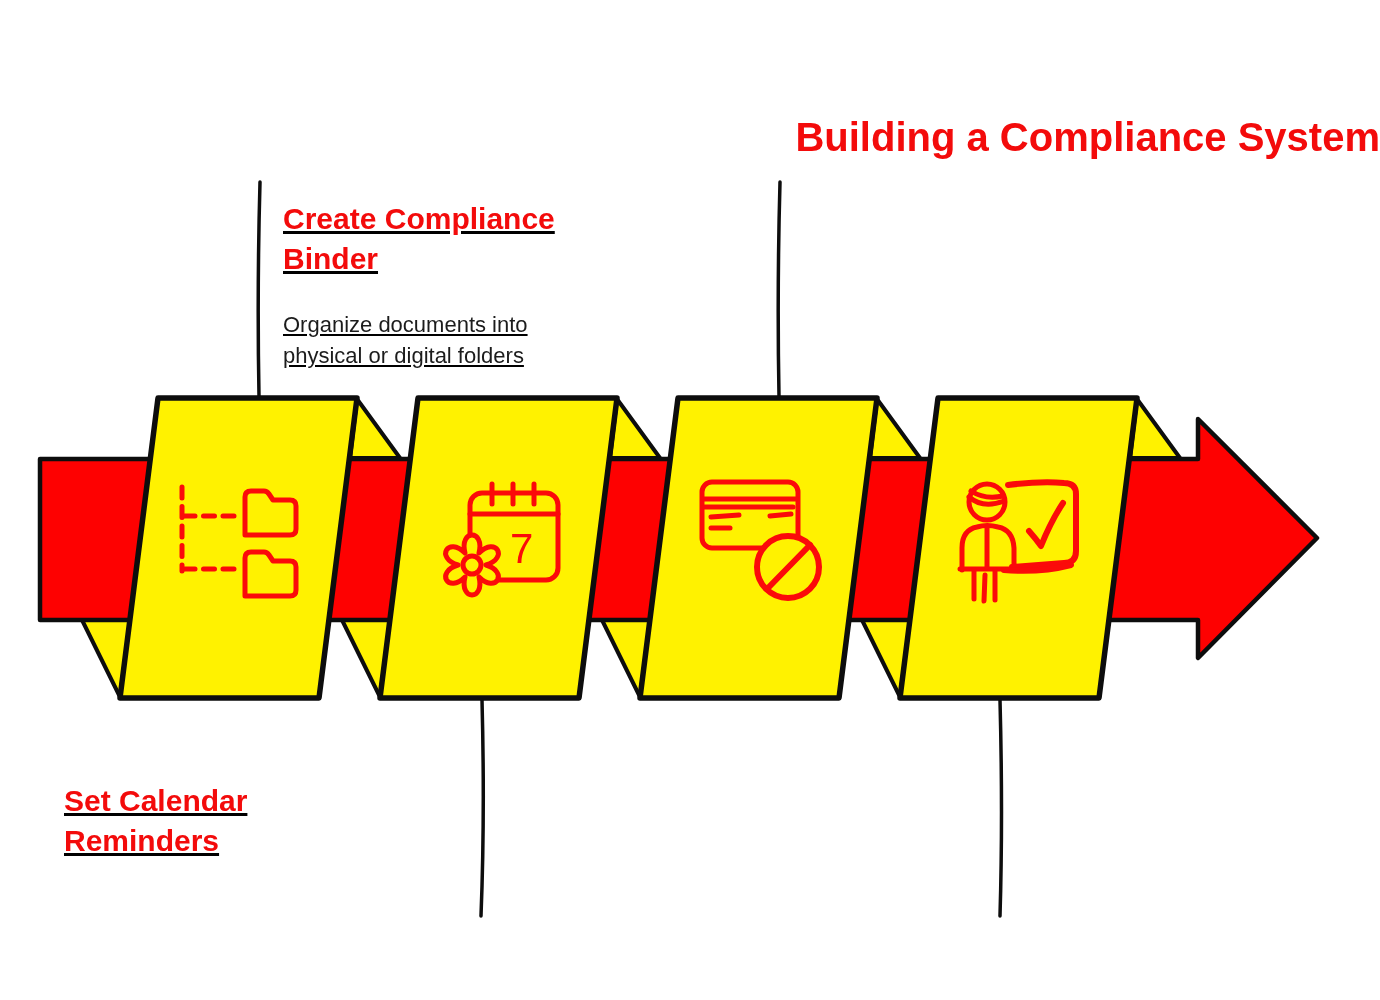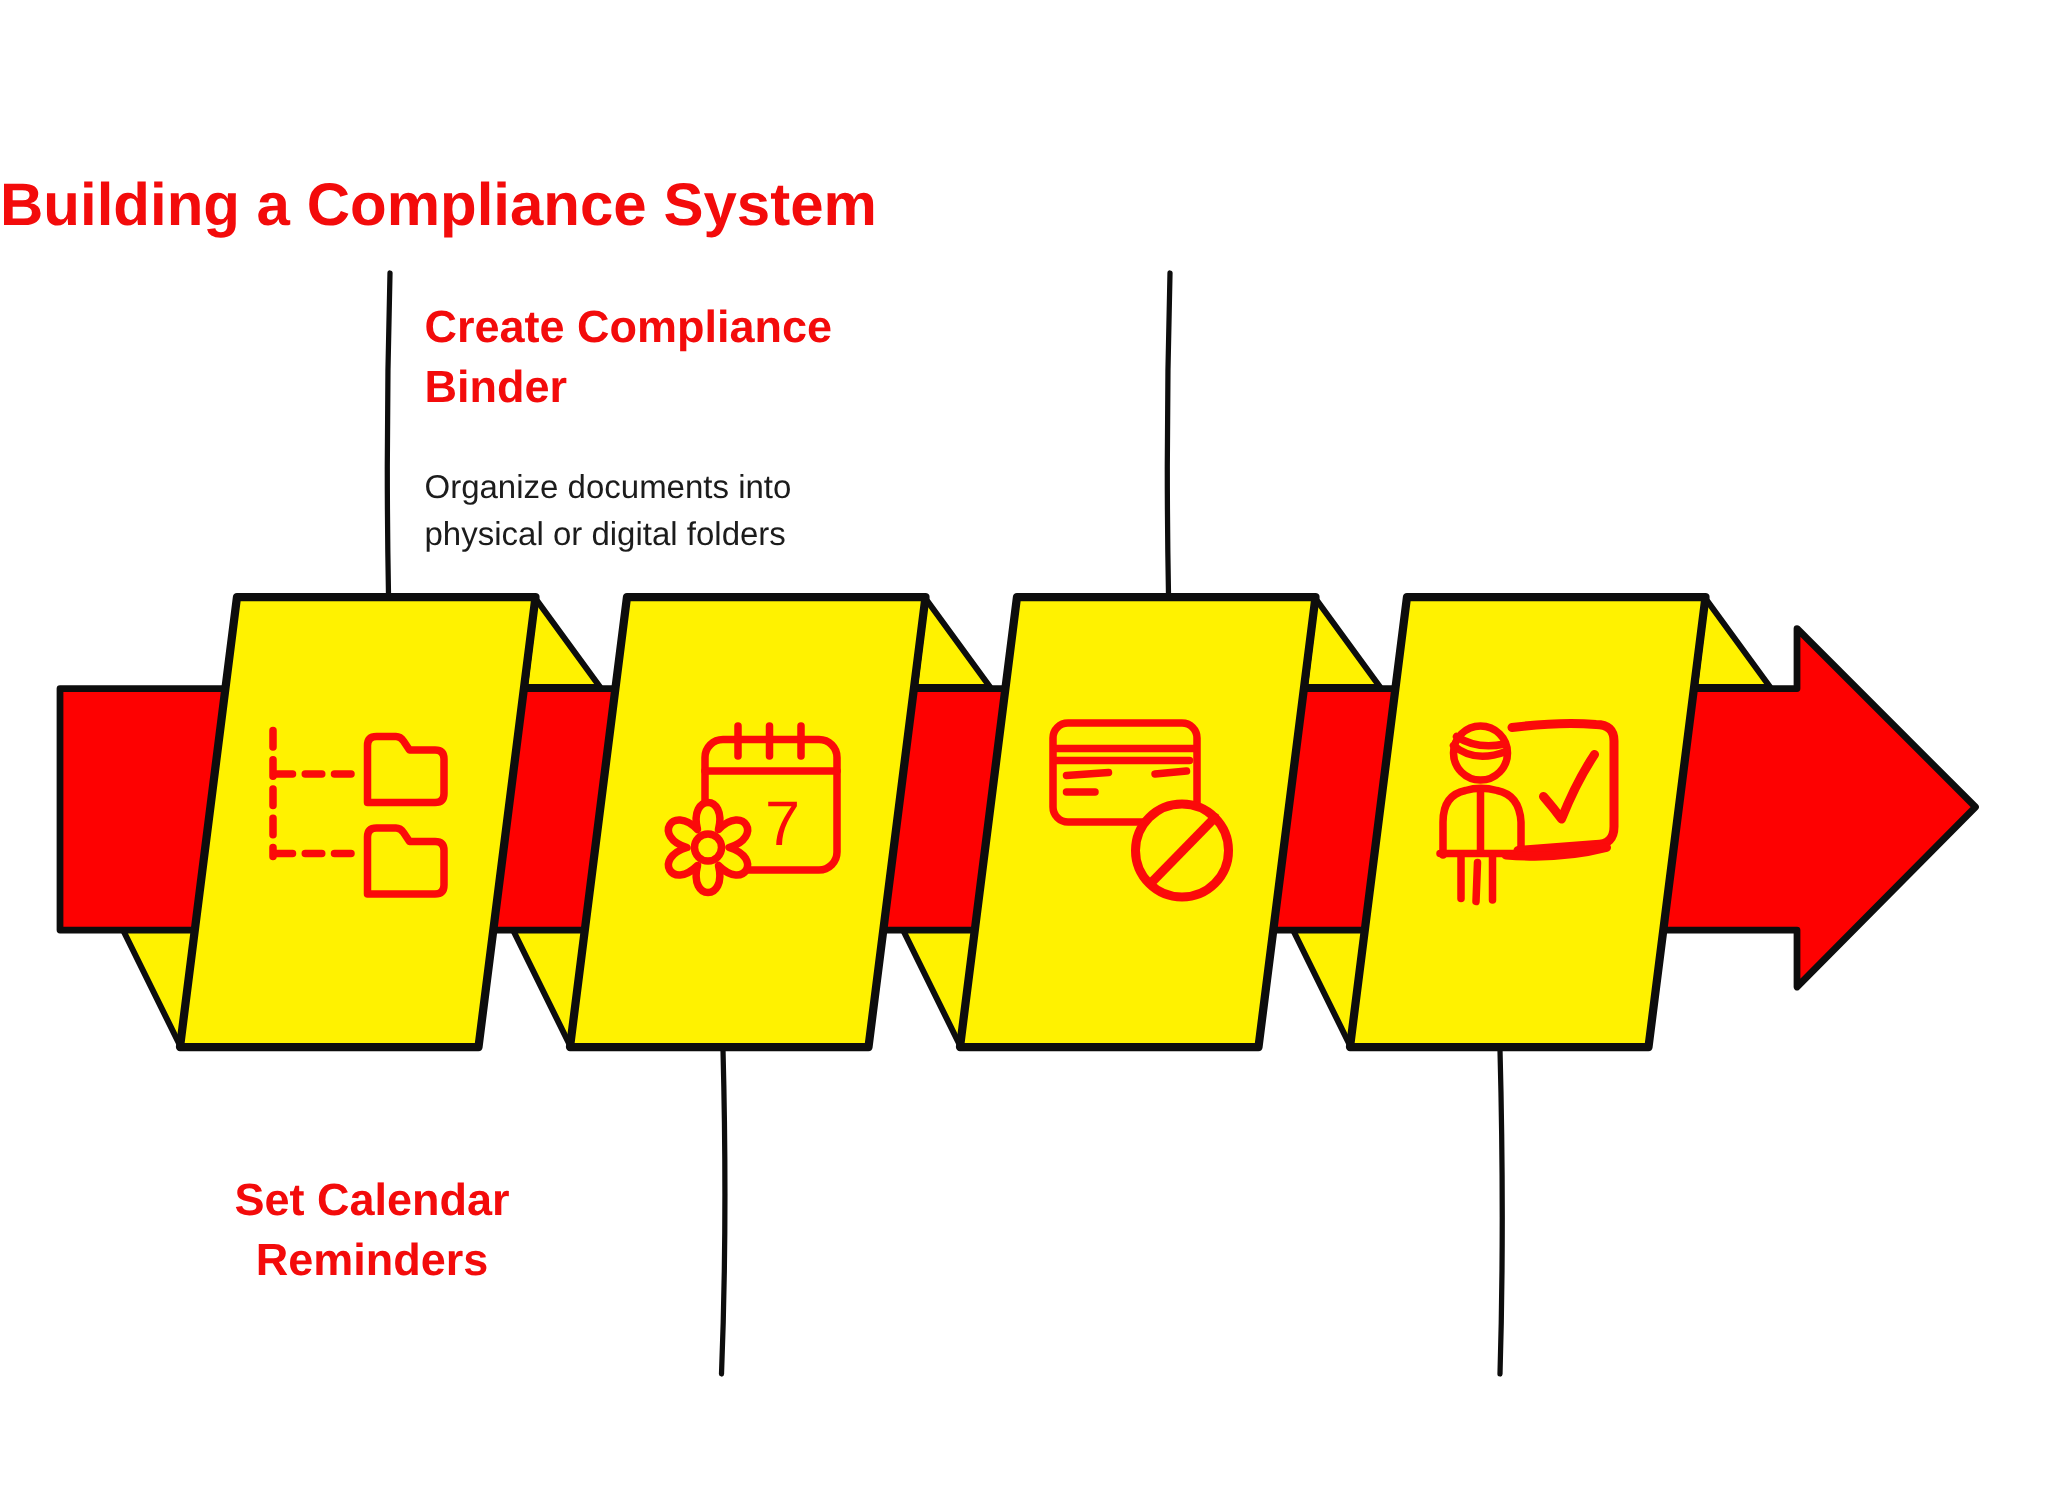--- a/index.html
+++ b/index.html
@@ -4,29 +4,29 @@
 <style>
   html,body{margin:0;padding:0;}
   body{
     width:1380px;height:1000px;position:relative;overflow:hidden;
     background:#ffffff;
     font-family:"Liberation Sans",sans-serif;
     --heading-red:#f30b0b; --arrow-red:#fe0101; --banner-yellow:#fff200;
     --icon-red:#fb0a0a; --text-black:#1c1c1c; --outline-black:#0d0d0d;
   }
   .title{
-    position:absolute;left:0;right:0;top:88px;text-align:left;
+    position:absolute;left:0;right:0;top:88px;text-align:right;
     font-size:40px;font-weight:700;color:var(--heading-red);
   }
-  .label{position:absolute;white-space:pre-line;}
+  .label{position:absolute;white-space:pre-line;text-decoration:underline;}
   .label h2{margin:0;font-size:30px;line-height:40px;font-weight:700;color:var(--heading-red);}
   .label p{margin:12px 0 0 0;font-size:22px;line-height:31px;color:var(--text-black);}
   .label.pos-top-1{left:283px;top:181px;width:340px;text-align:left;}
   .label.pos-top-3{left:803px;top:181px;width:340px;text-align:left;}
-  .label.pos-bottom-2{right:922px;top:763px;width:420px;text-align:center;}
+  .label.pos-bottom-2{right:896px;top:763px;width:420px;text-align:left;}
   .label.pos-bottom-4{right:403px;top:763px;width:430px;text-align:right;}
   svg.canvas{position:absolute;left:0;top:0;}
   .connector{stroke:var(--outline-black);stroke-width:3.5;fill:none;stroke-linecap:round;}
   .banner{fill:var(--banner-yellow);stroke:var(--outline-black);stroke-width:5.5;stroke-linejoin:round;}
   .fold{fill:var(--banner-yellow);stroke:var(--outline-black);stroke-width:4;stroke-linejoin:round;}
   .arrow{fill:var(--arrow-red);stroke:var(--outline-black);stroke-width:4.5;stroke-linejoin:round;}
   .ic{stroke:var(--icon-red);stroke-width:5;fill:none;stroke-linecap:round;stroke-linejoin:round;}
   .ic.thick{stroke-width:6;}
   .ic-fill{fill:var(--banner-yellow);}
   .dash{stroke-dasharray:11 8.5;}

